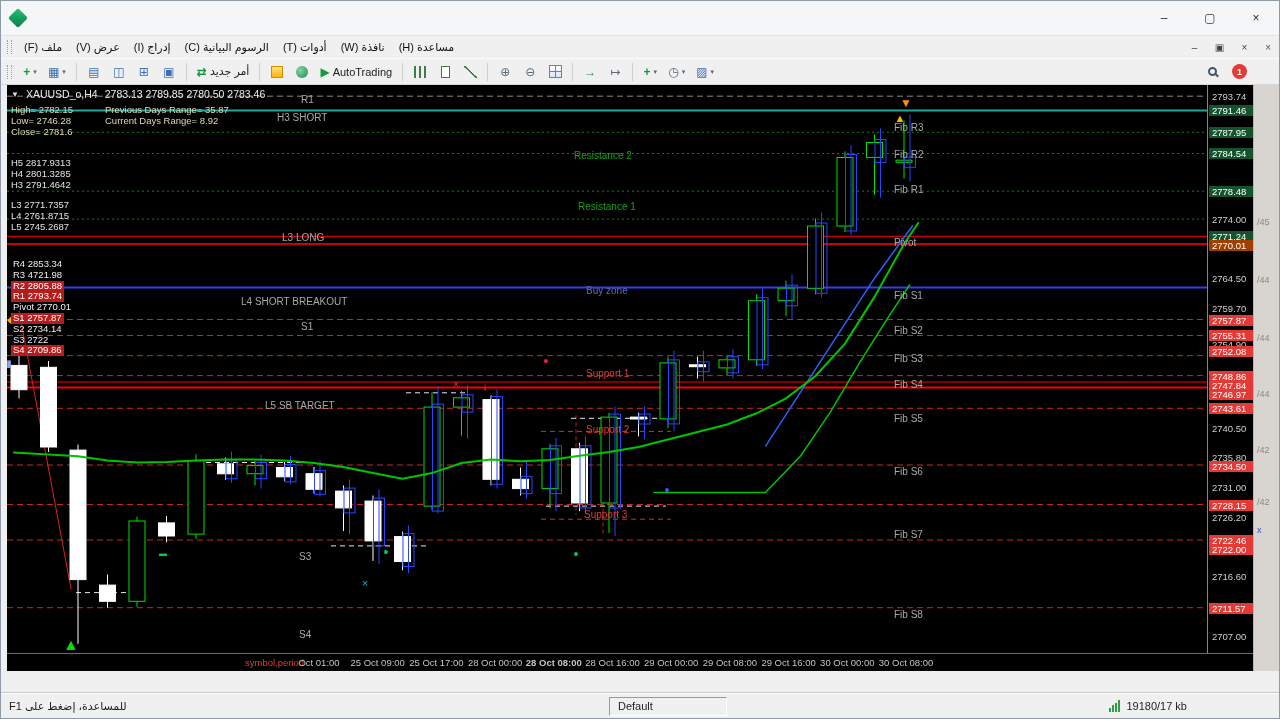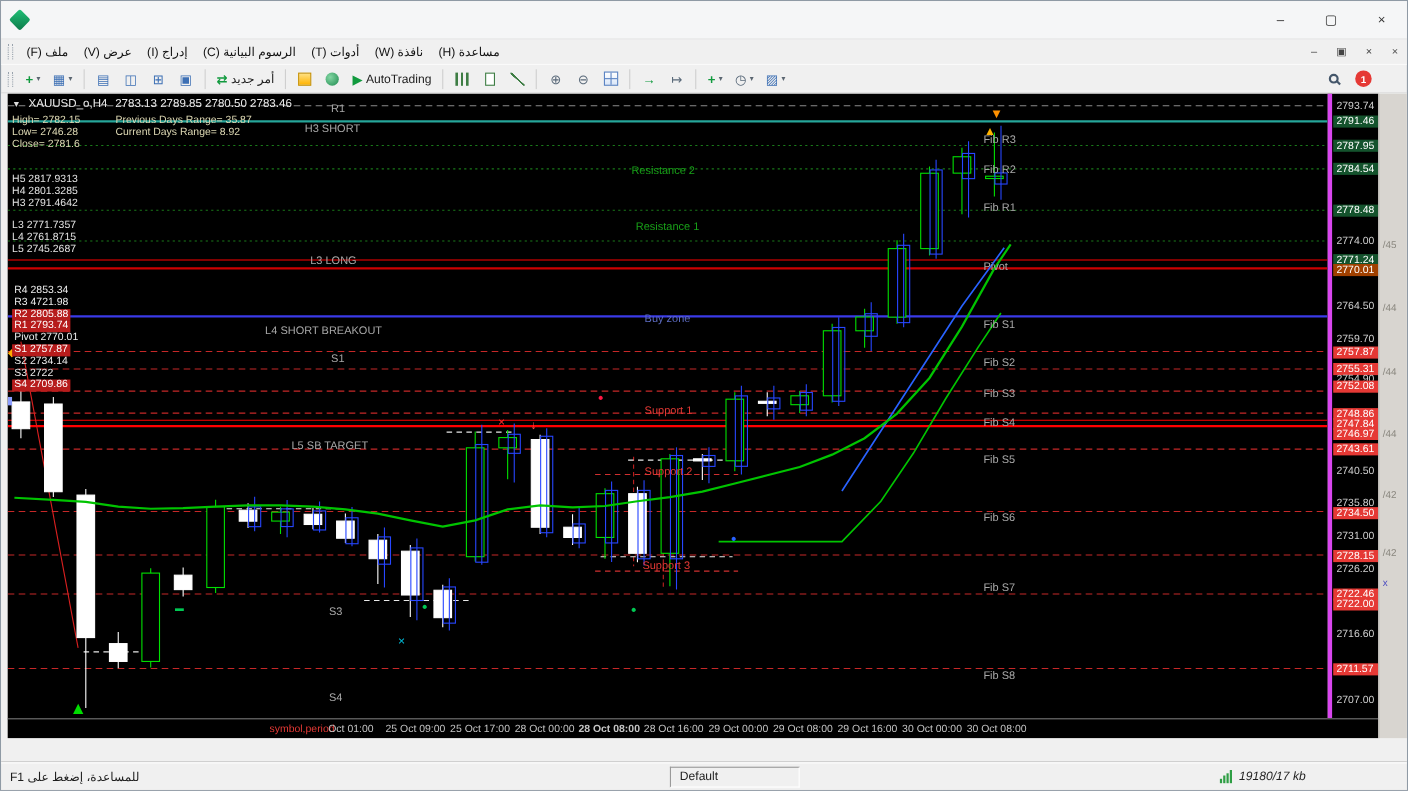--- a/index.html
+++ b/index.html
@@ -40,21 +40,21 @@
 .i-mag{position:relative;width:9px;height:9px;border:2px solid #44566a;border-radius:50%;}
 .i-mag::after{content:"";position:absolute;width:5px;height:2px;background:#44566a;transform:rotate(45deg);right:-4px;bottom:-2px;}
 .tb-right{margin-left:auto;display:flex;align-items:center;gap:8px;margin-right:32px;}
 
 .tfbar{flex:0 0 25px;display:flex;align-items:center;padding-left:4px;border-bottom:1px solid #cfcfcf;}
 .tf{width:27px;height:20px;font-size:10px;font-weight:bold;color:#333;display:flex;align-items:center;justify-content:center;background:linear-gradient(#fcfcfc,#e7e7e7);border:1px solid #cdcdcd;margin-right:1px;}
 .tf.active{background:#d6d6d6;box-shadow:inset 1px 1px 2px rgba(0,0,0,.3);border-color:#989898;color:#000;}
 
 .chartarea{position:relative;flex:1 1 auto;background:#f0f0f0;overflow:hidden;}
 .plot{position:absolute;left:6px;top:0;width:1200px;height:568px;background:#000;overflow:hidden;}
-.pricescale{position:absolute;left:1206px;top:0;width:46px;height:568px;background:#000;border-left:4px solid #d946ef;overflow:hidden;}
+.pricescale{position:absolute;left:1206px;top:0;width:46px;height:568px;background:#000;border-left:1px solid #d946ef;overflow:hidden;}
 .timescale{position:absolute;left:6px;top:568px;width:1246px;height:18px;background:#000;border-top:1px solid #6a6a6a;overflow:hidden;}
 .strip{position:absolute;left:1252px;top:0;width:28px;height:586px;background:#d8d5d0;border-left:1px solid #b9b6b1;}
 .ps{position:absolute;left:1px;padding-left:3px;width:44px;height:11px;line-height:11px;font-size:9.5px;color:#cfcfcf;white-space:nowrap;}
 .ps.green{background:#14532d;color:#fff;}
 .ps.red{background:#e53935;color:#fff;}
 .ps.maroon{background:#a04000;color:#fff;}
 .ohlc{position:absolute;left:4px;top:3px;font-size:10.5px;color:#ececec;display:flex;gap:7px;align-items:center;white-space:nowrap;}
 .caret2{font-size:8px;color:#dcdcdc;}
 .infocol{position:absolute;font-size:9.5px;color:#ded9b4;line-height:11px;white-space:pre;}
 #info-left{left:4px;top:19px;}
@@ -68,21 +68,21 @@
 .zl{position:absolute;font-size:10px;color:#a8a8a8;white-space:nowrap;}
 .srl{position:absolute;font-size:10px;white-space:nowrap;}
 .fib{position:absolute;left:887px;font-size:10px;color:#a8a8a8;white-space:nowrap;}
 .tlabel{position:absolute;top:3px;font-size:9.5px;color:#c4c4c4;transform:translateX(-50%);white-space:nowrap;}
 .tind{position:absolute;left:238px;top:3px;font-size:9.5px;color:#e53935;}
 .frag{position:absolute;left:3px;font-size:9px;color:#8a877f;}
 
 .statusbar{flex:0 0 25px;display:flex;align-items:center;background:#f0f0f0;border-top:1px solid #ffffff;box-shadow:0 -1px 0 #c9c9c9;font-size:11px;color:#1e1e1e;position:relative;}
 .cell-help{padding-left:8px;direction:rtl;}
 .cell-default{position:absolute;left:608px;width:118px;height:19px;line-height:17px;padding-left:8px;border:1px solid;border-color:#9a9a9a #ffffff #ffffff #9a9a9a;background:#f0f0f0;}
-.cell-traffic{position:absolute;right:92px;display:flex;align-items:flex-end;gap:6px;font-style:italic;}
+.cell-traffic{position:absolute;right:92px;display:flex;align-items:flex-end;gap:6px;}
 .bars{display:flex;align-items:flex-end;gap:1px;height:12px;}
 .bars span{width:2px;background:#2e9e44;display:block;}
 </style>
 </head>
 <body>
 
 <div class="window">
 
   <div class="titlebar">
     <div class="app-icon"></div>

